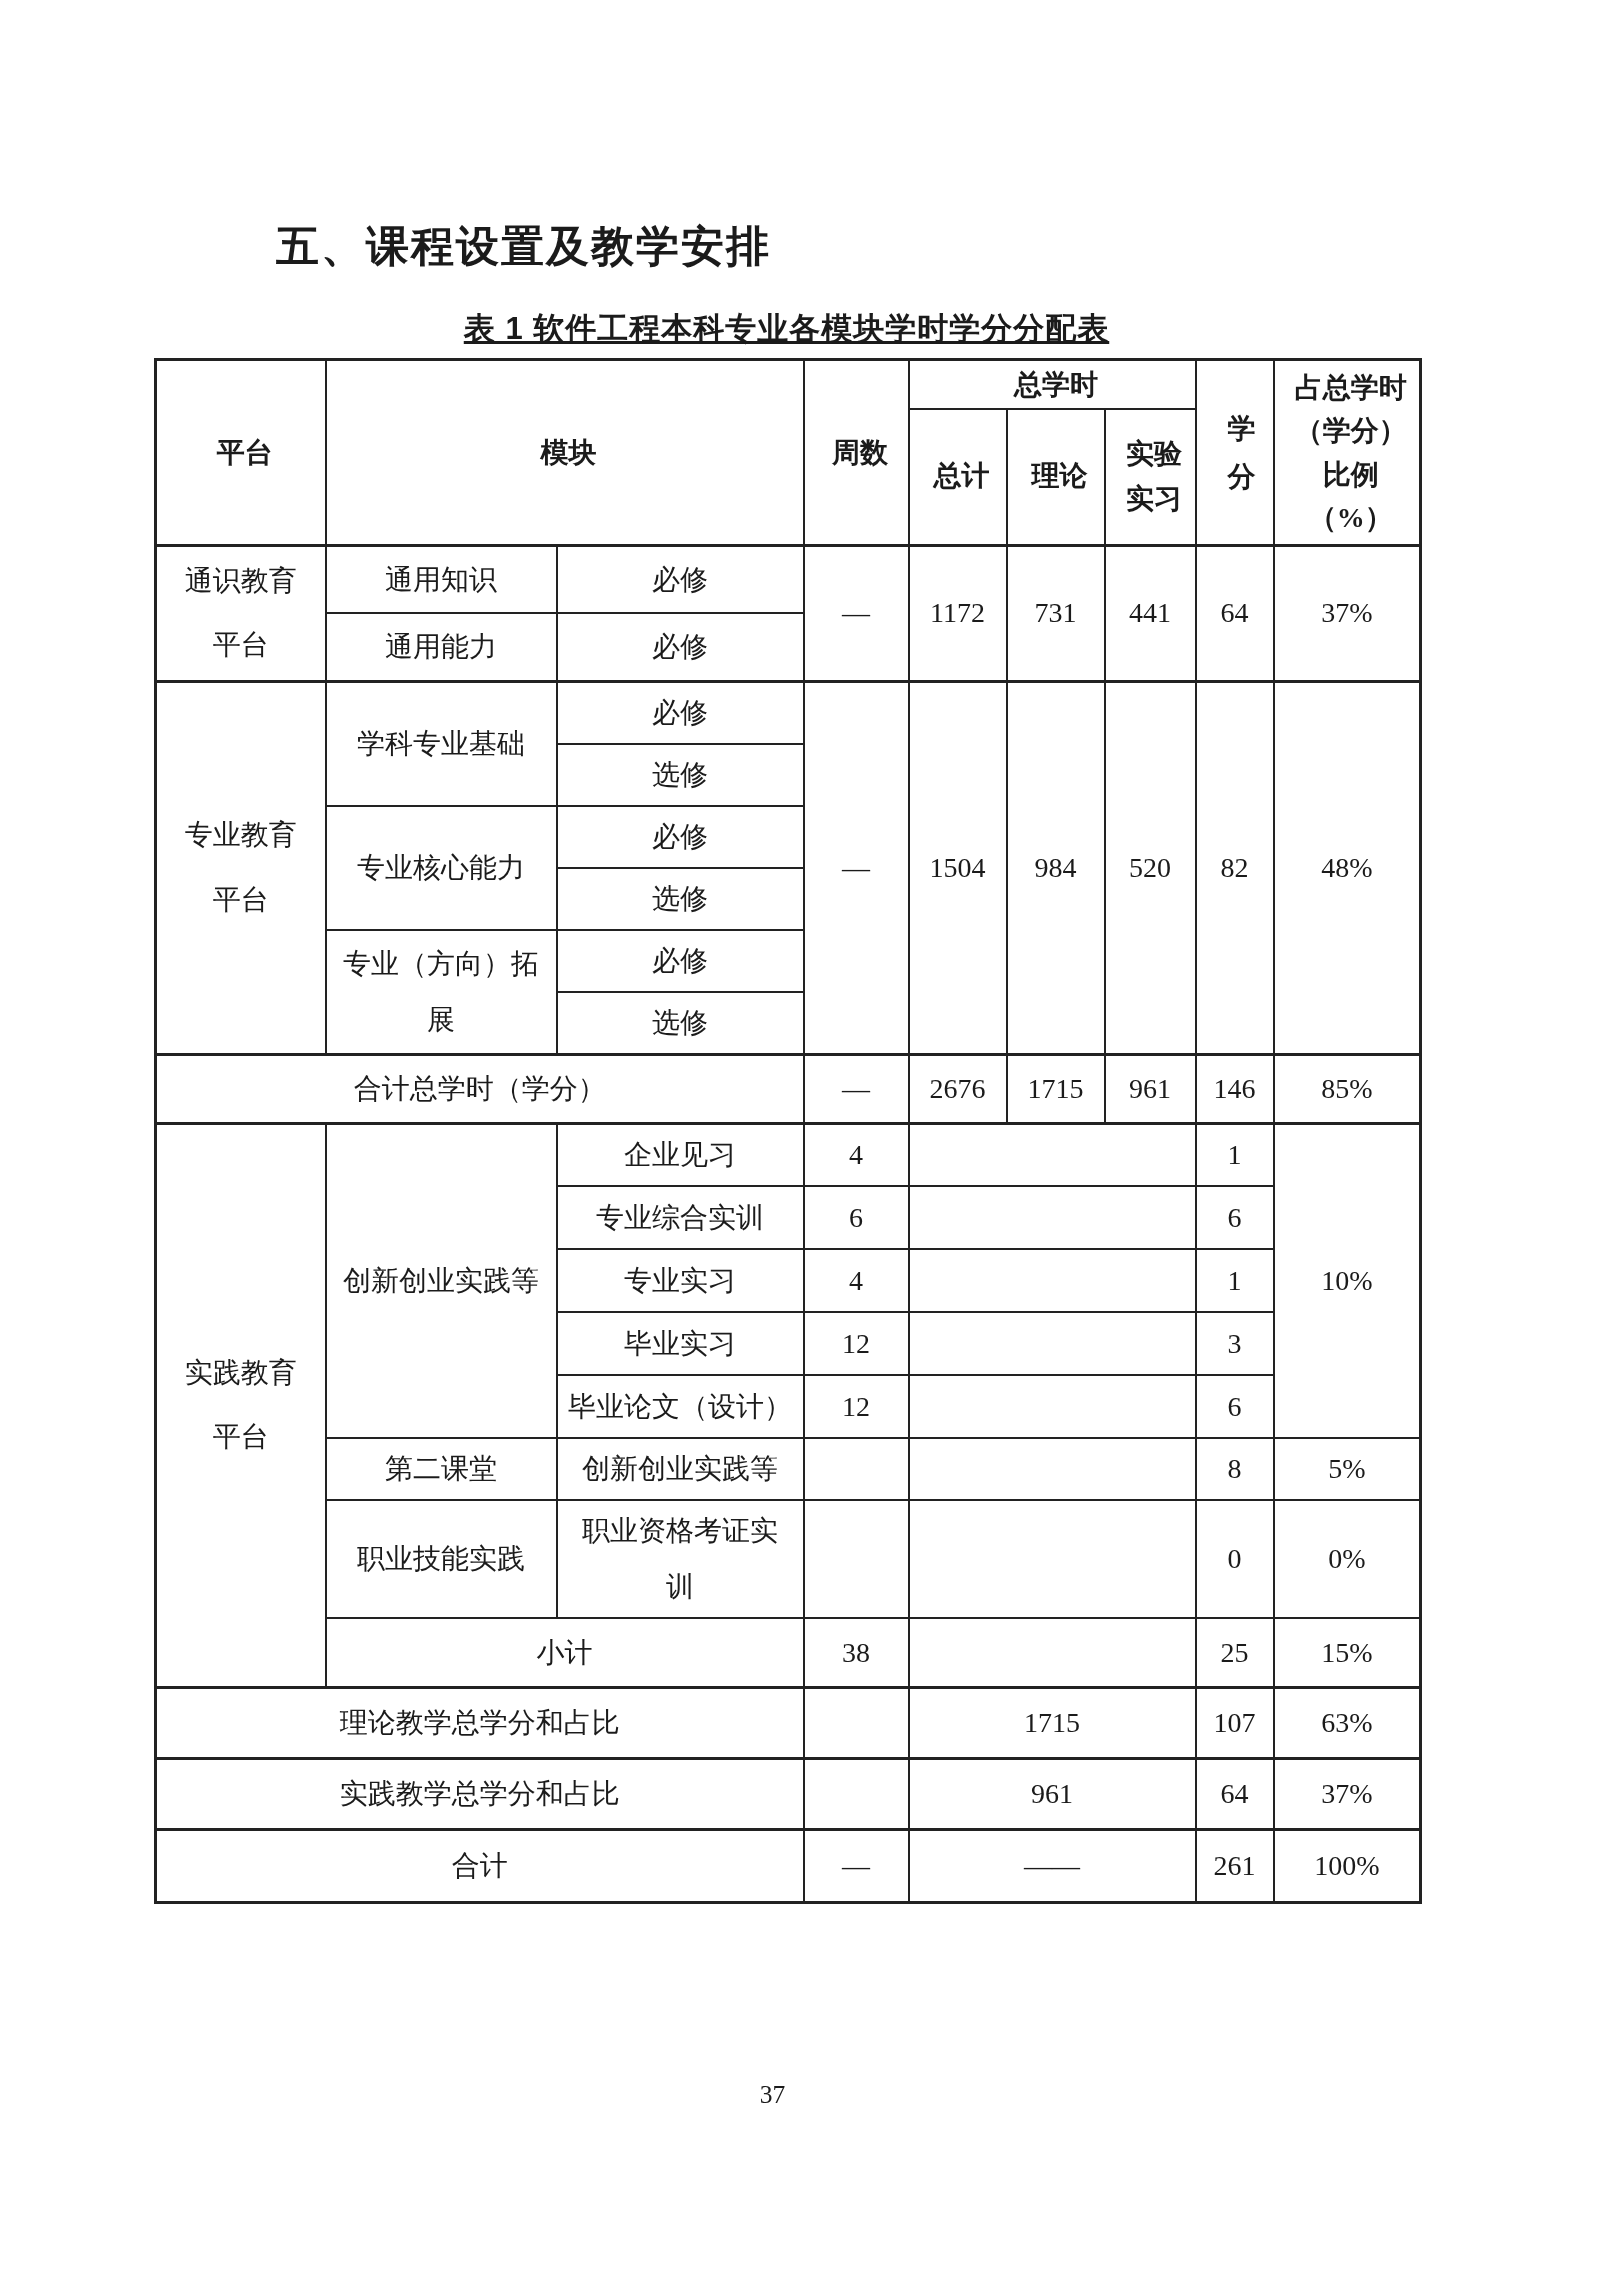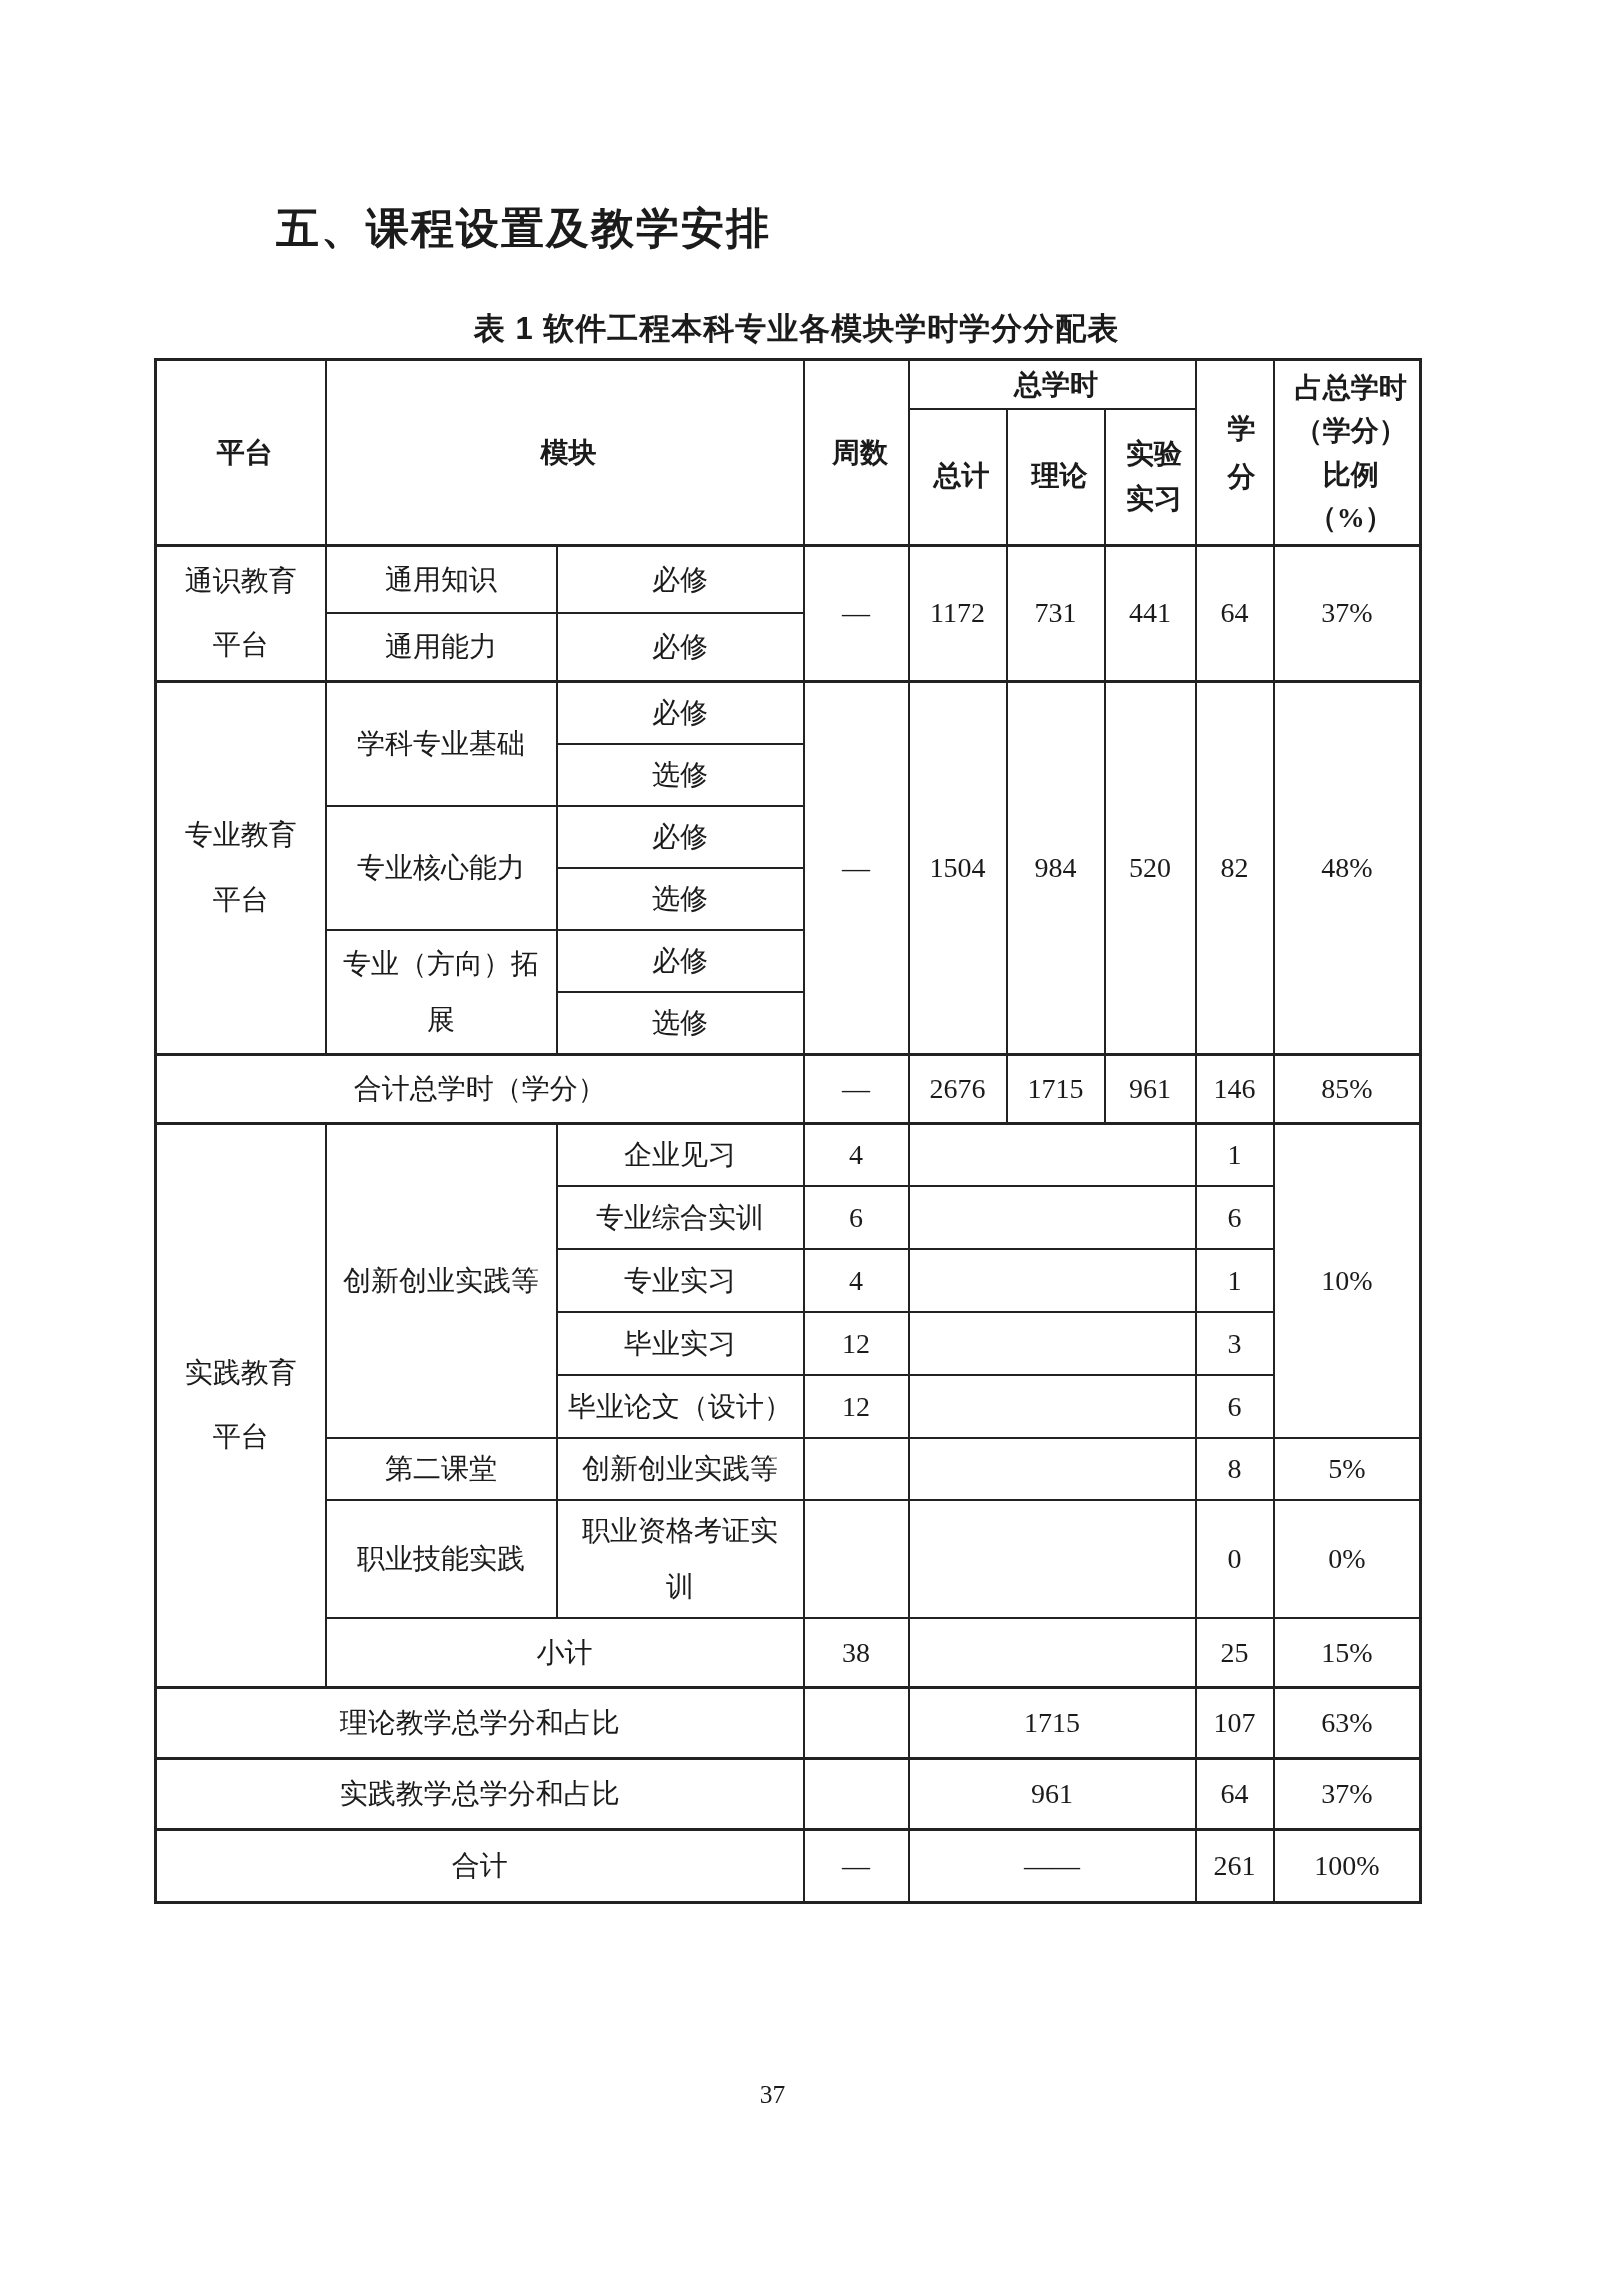--- a/index.html
+++ b/index.html
@@ -2,29 +2,30 @@
 <html><head>
 <meta charset="utf-8">
 <style>
   html,body{margin:0;padding:0;}
   body{
     width:1621px;height:2293px;position:relative;background:#ffffff;
     font-family:"Liberation Serif","DejaVu Serif",serif;color:#1b1b1b;
     overflow:hidden;
   }
   .heading{
-    position:absolute;left:276px;top:200px;
+    position:absolute;left:276px;top:218px;
     font-size:43px;font-weight:bold;letter-spacing:2px;
     font-family:"Liberation Sans","DejaVu Sans",sans-serif;
     text-align:center;
   }
   .caption{
-    position:absolute;left:164px;top:308px;width:1265px;
+    position:absolute;left:154px;top:308px;width:1265px;
     text-align:center;font-size:31px;font-weight:bold;letter-spacing:1px;
     font-family:"Liberation Sans","DejaVu Sans",sans-serif;
+    text-decoration:underline;
   }
   .tablewrap{position:absolute;left:154px;top:358px;}
   table{
     border-collapse:collapse;table-layout:fixed;width:1265px;
     border:3.9px solid #222222;
   }
   td,th{
     border:2px solid #222222;
     text-align:center;vertical-align:middle;
     font-size:28px;font-weight:normal;

